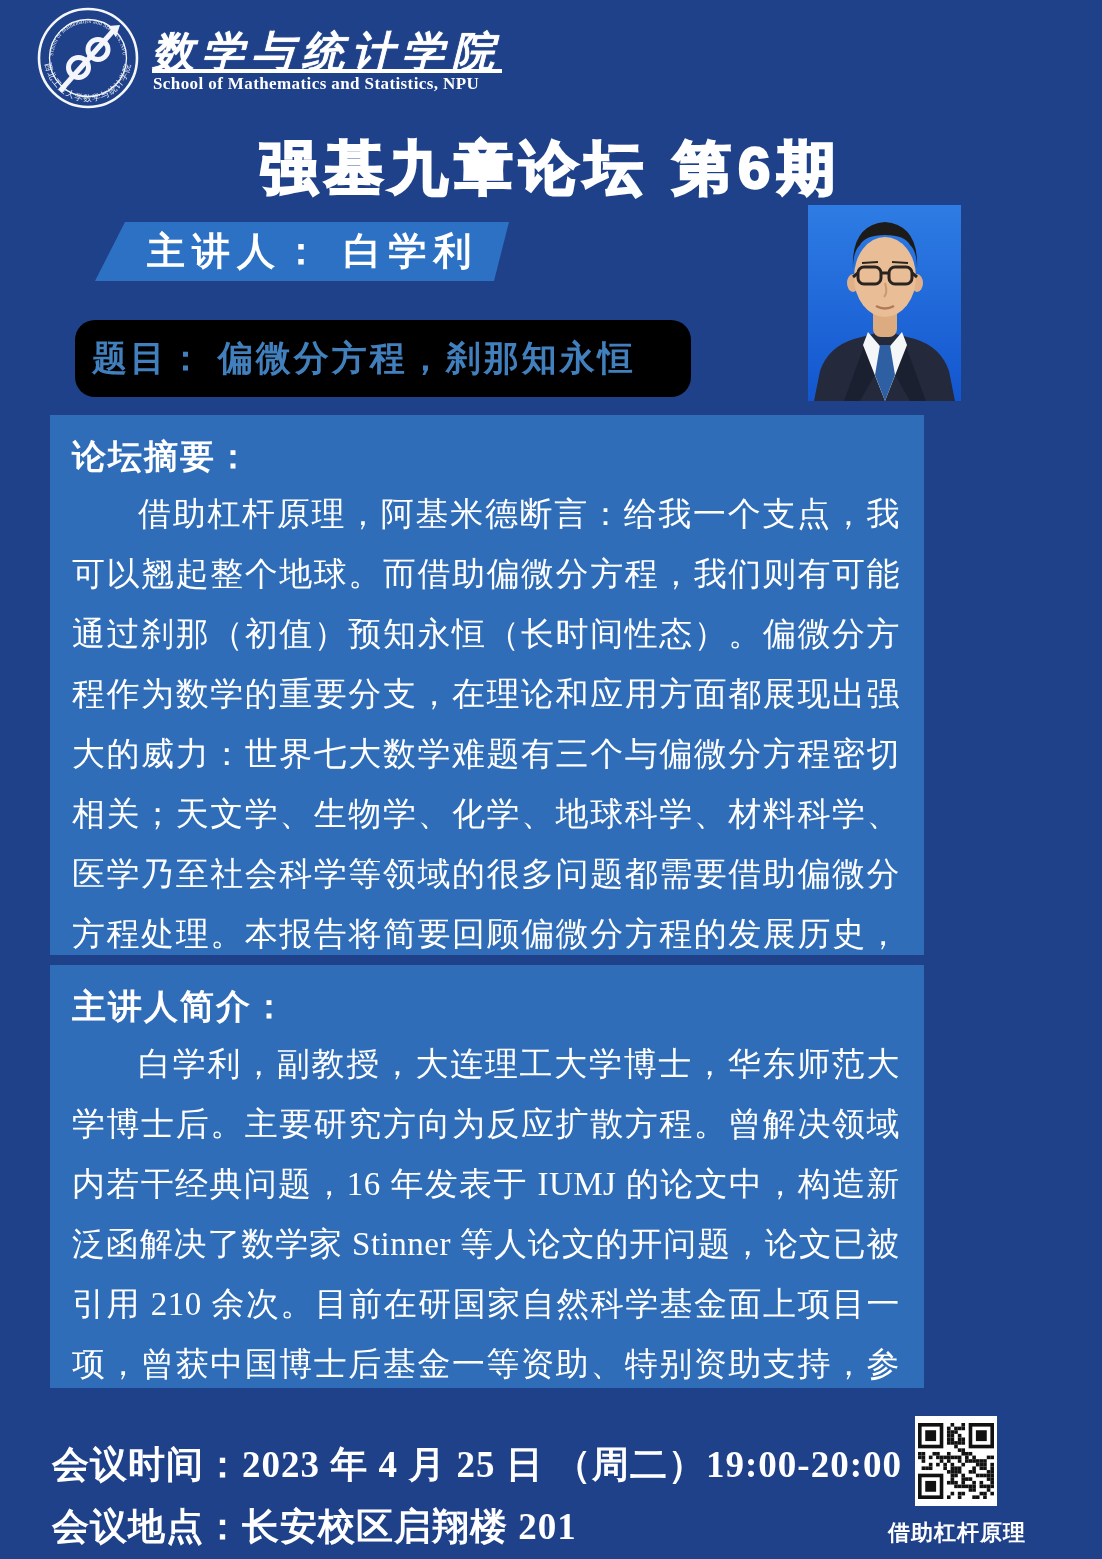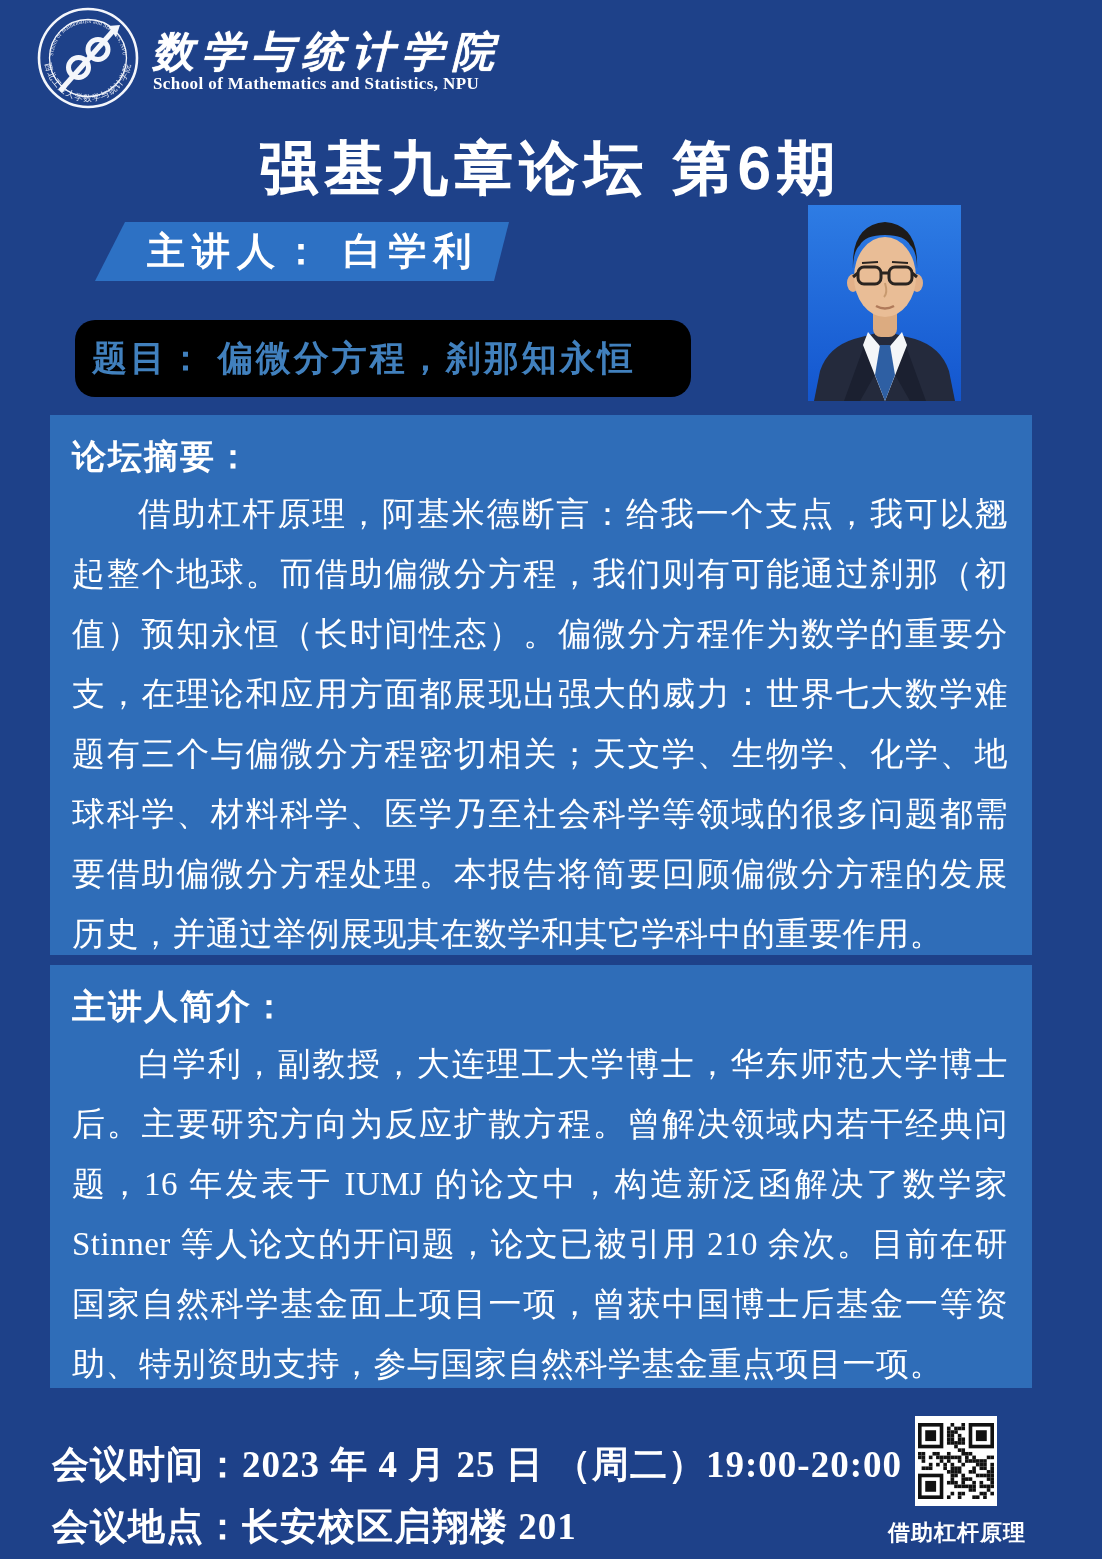--- a/index.html
+++ b/index.html
@@ -19,32 +19,33 @@
     overflow:hidden;
     margin:0 auto;
   }
   
   .logo{position:absolute;left:36px;top:6px;width:104px;height:104px;}
   .school-cn{
     position:absolute;left:152px;top:24px;
     color:#fff;font-size:42px;font-weight:bold;font-style:italic;
     letter-spacing:8px;white-space:nowrap;
     text-shadow:0 0 1px #fff;
+    text-decoration:underline;
   }
   .school-en{
     position:absolute;left:153px;top:74px;
     color:#fff;font-size:17px;font-weight:bold;letter-spacing:.4px;
     white-space:nowrap;
   }
   
   .title{
     position:absolute;left:0;top:130px;width:100%;
     text-align:center;color:#fff;
     font-family:"Liberation Sans","DejaVu Sans",sans-serif;
-    font-size:58px;font-weight:400;letter-spacing:7px;
+    font-size:58px;font-weight:700;letter-spacing:7px;
     -webkit-text-stroke:2.5px #fff;
     white-space:nowrap;
   }
   
   .speaker-banner{
     position:absolute;left:95px;top:222px;width:414px;height:59px;
     background:var(--banner-bg);
     clip-path:polygon(30px 0,100% 0,calc(100% - 15px) 100%,0 100%);
     display:flex;align-items:center;
     padding-left:52px;
@@ -57,21 +58,21 @@
     background:#000000;border-radius:20px;
     display:flex;align-items:center;
     padding-left:17px;
     color:var(--topic-text);font-size:35px;font-weight:bold;letter-spacing:3px;
     white-space:nowrap;
   }
   
   .photo{position:absolute;left:808px;top:205px;width:153px;height:196px;}
   
   .panel{
-    position:absolute;left:50px;width:982px;
+    position:absolute;left:50px;width:874px;
     background:var(--panel-bg);
     color:#fff;
     padding:15px 24px 16px 22px;
     overflow:hidden;
   }
   .panel.abstract{top:415px;height:540px;}
   .panel.bio{top:965px;height:423px;}
   .panel-heading{
     font-size:34px;font-weight:600;line-height:54px;letter-spacing:2px;
   }

